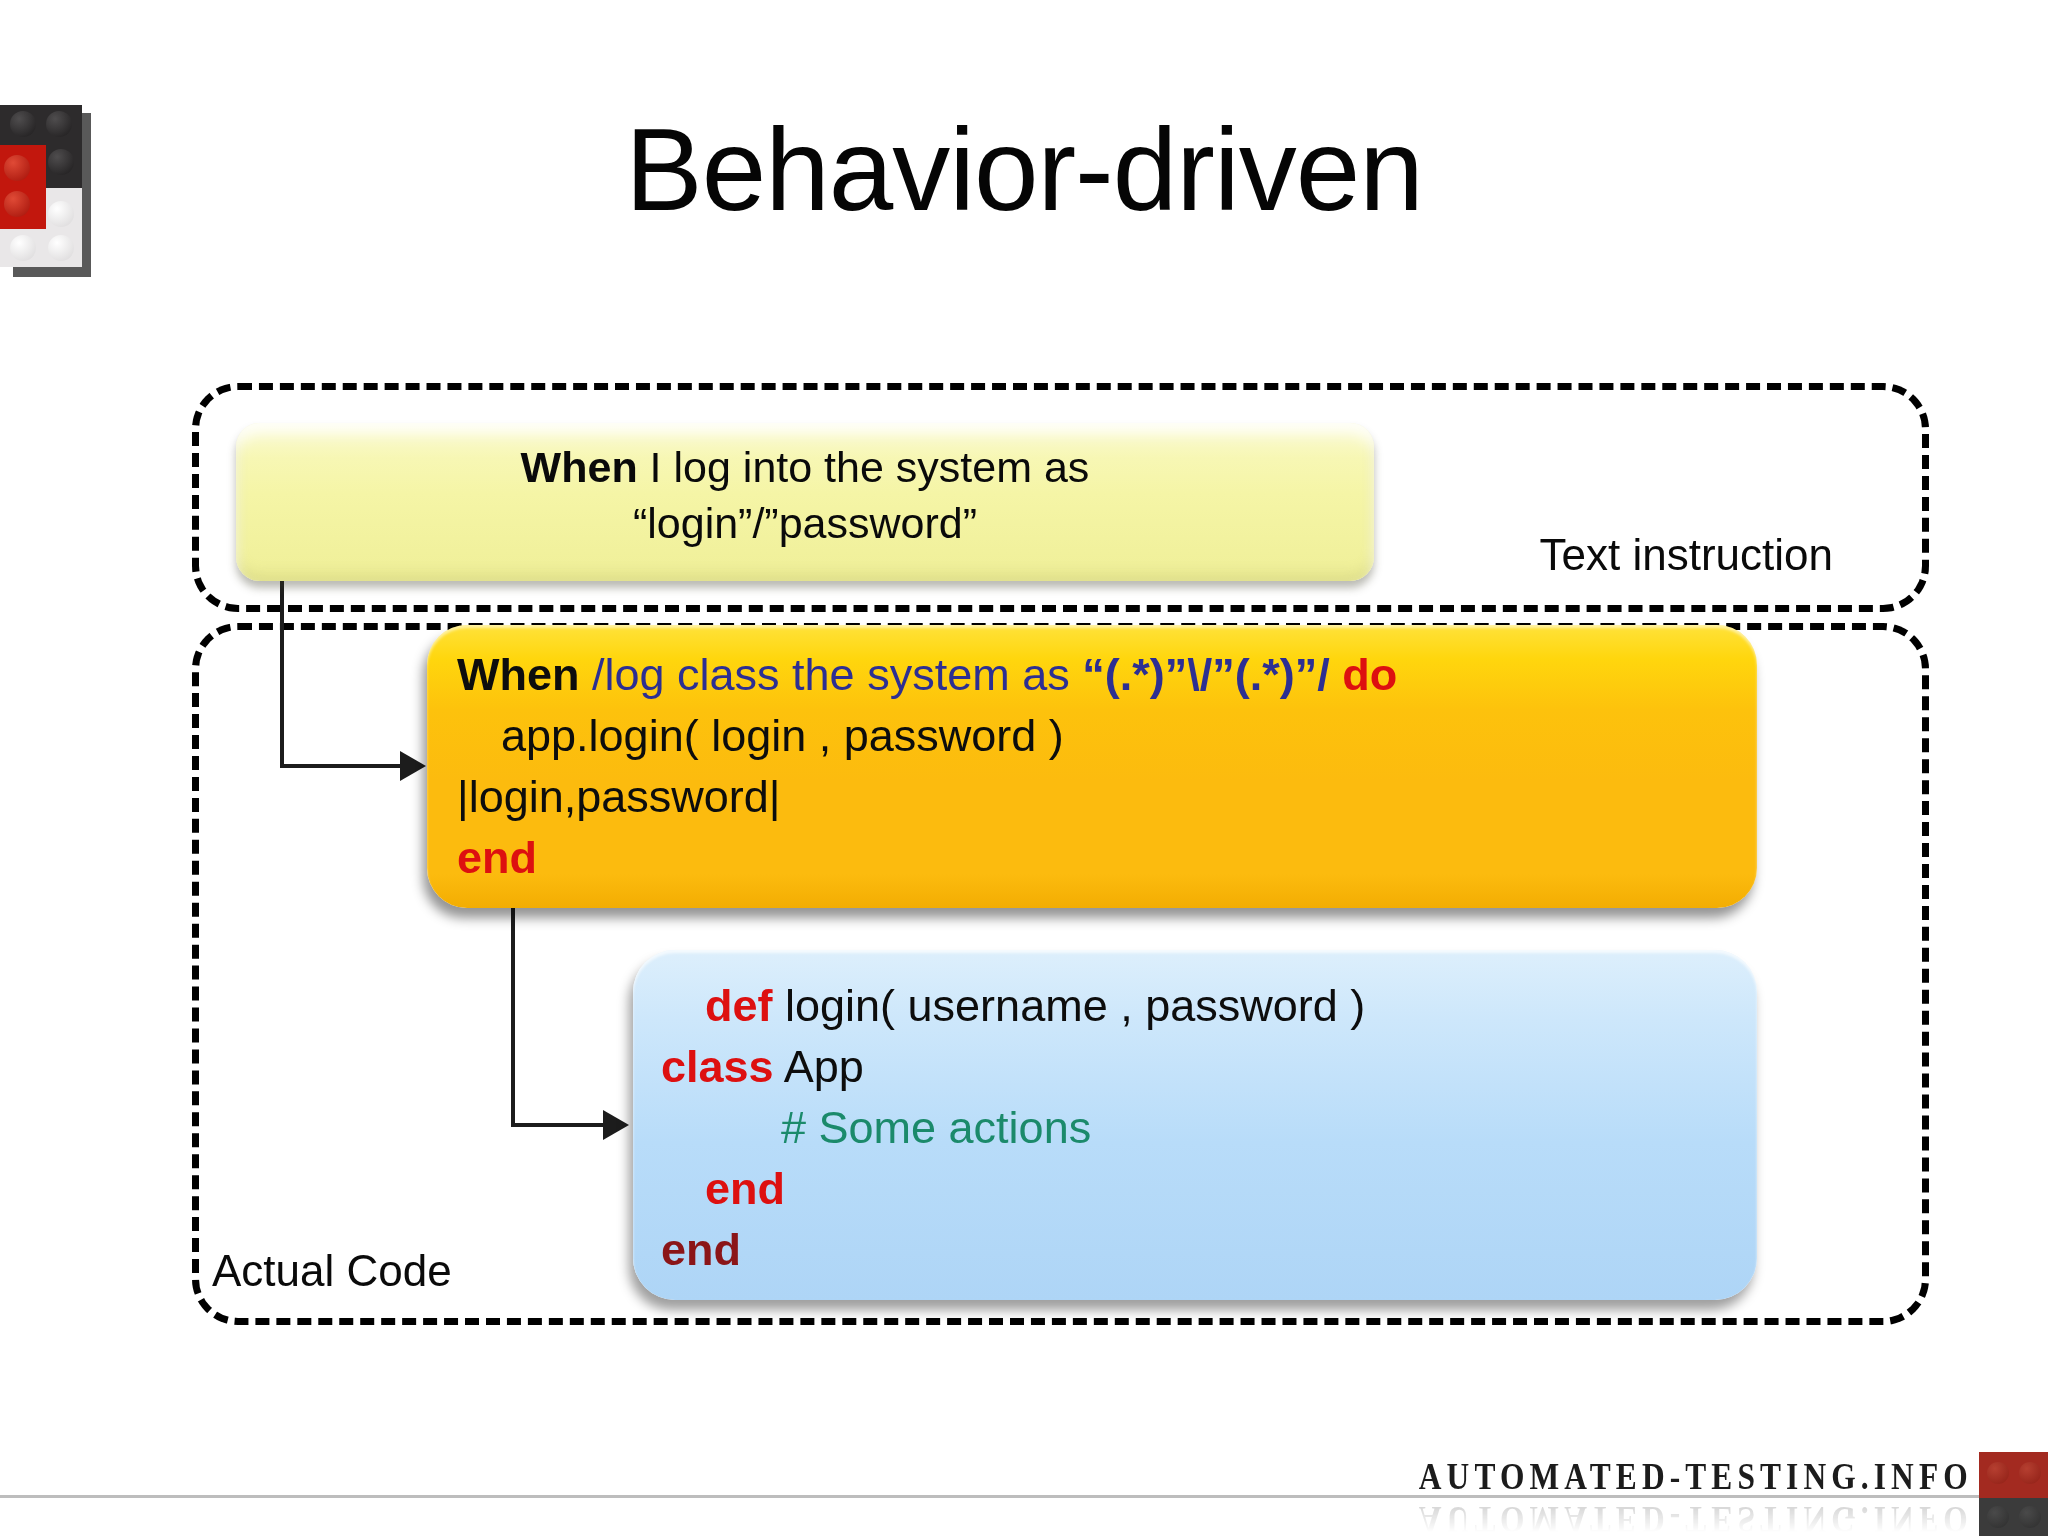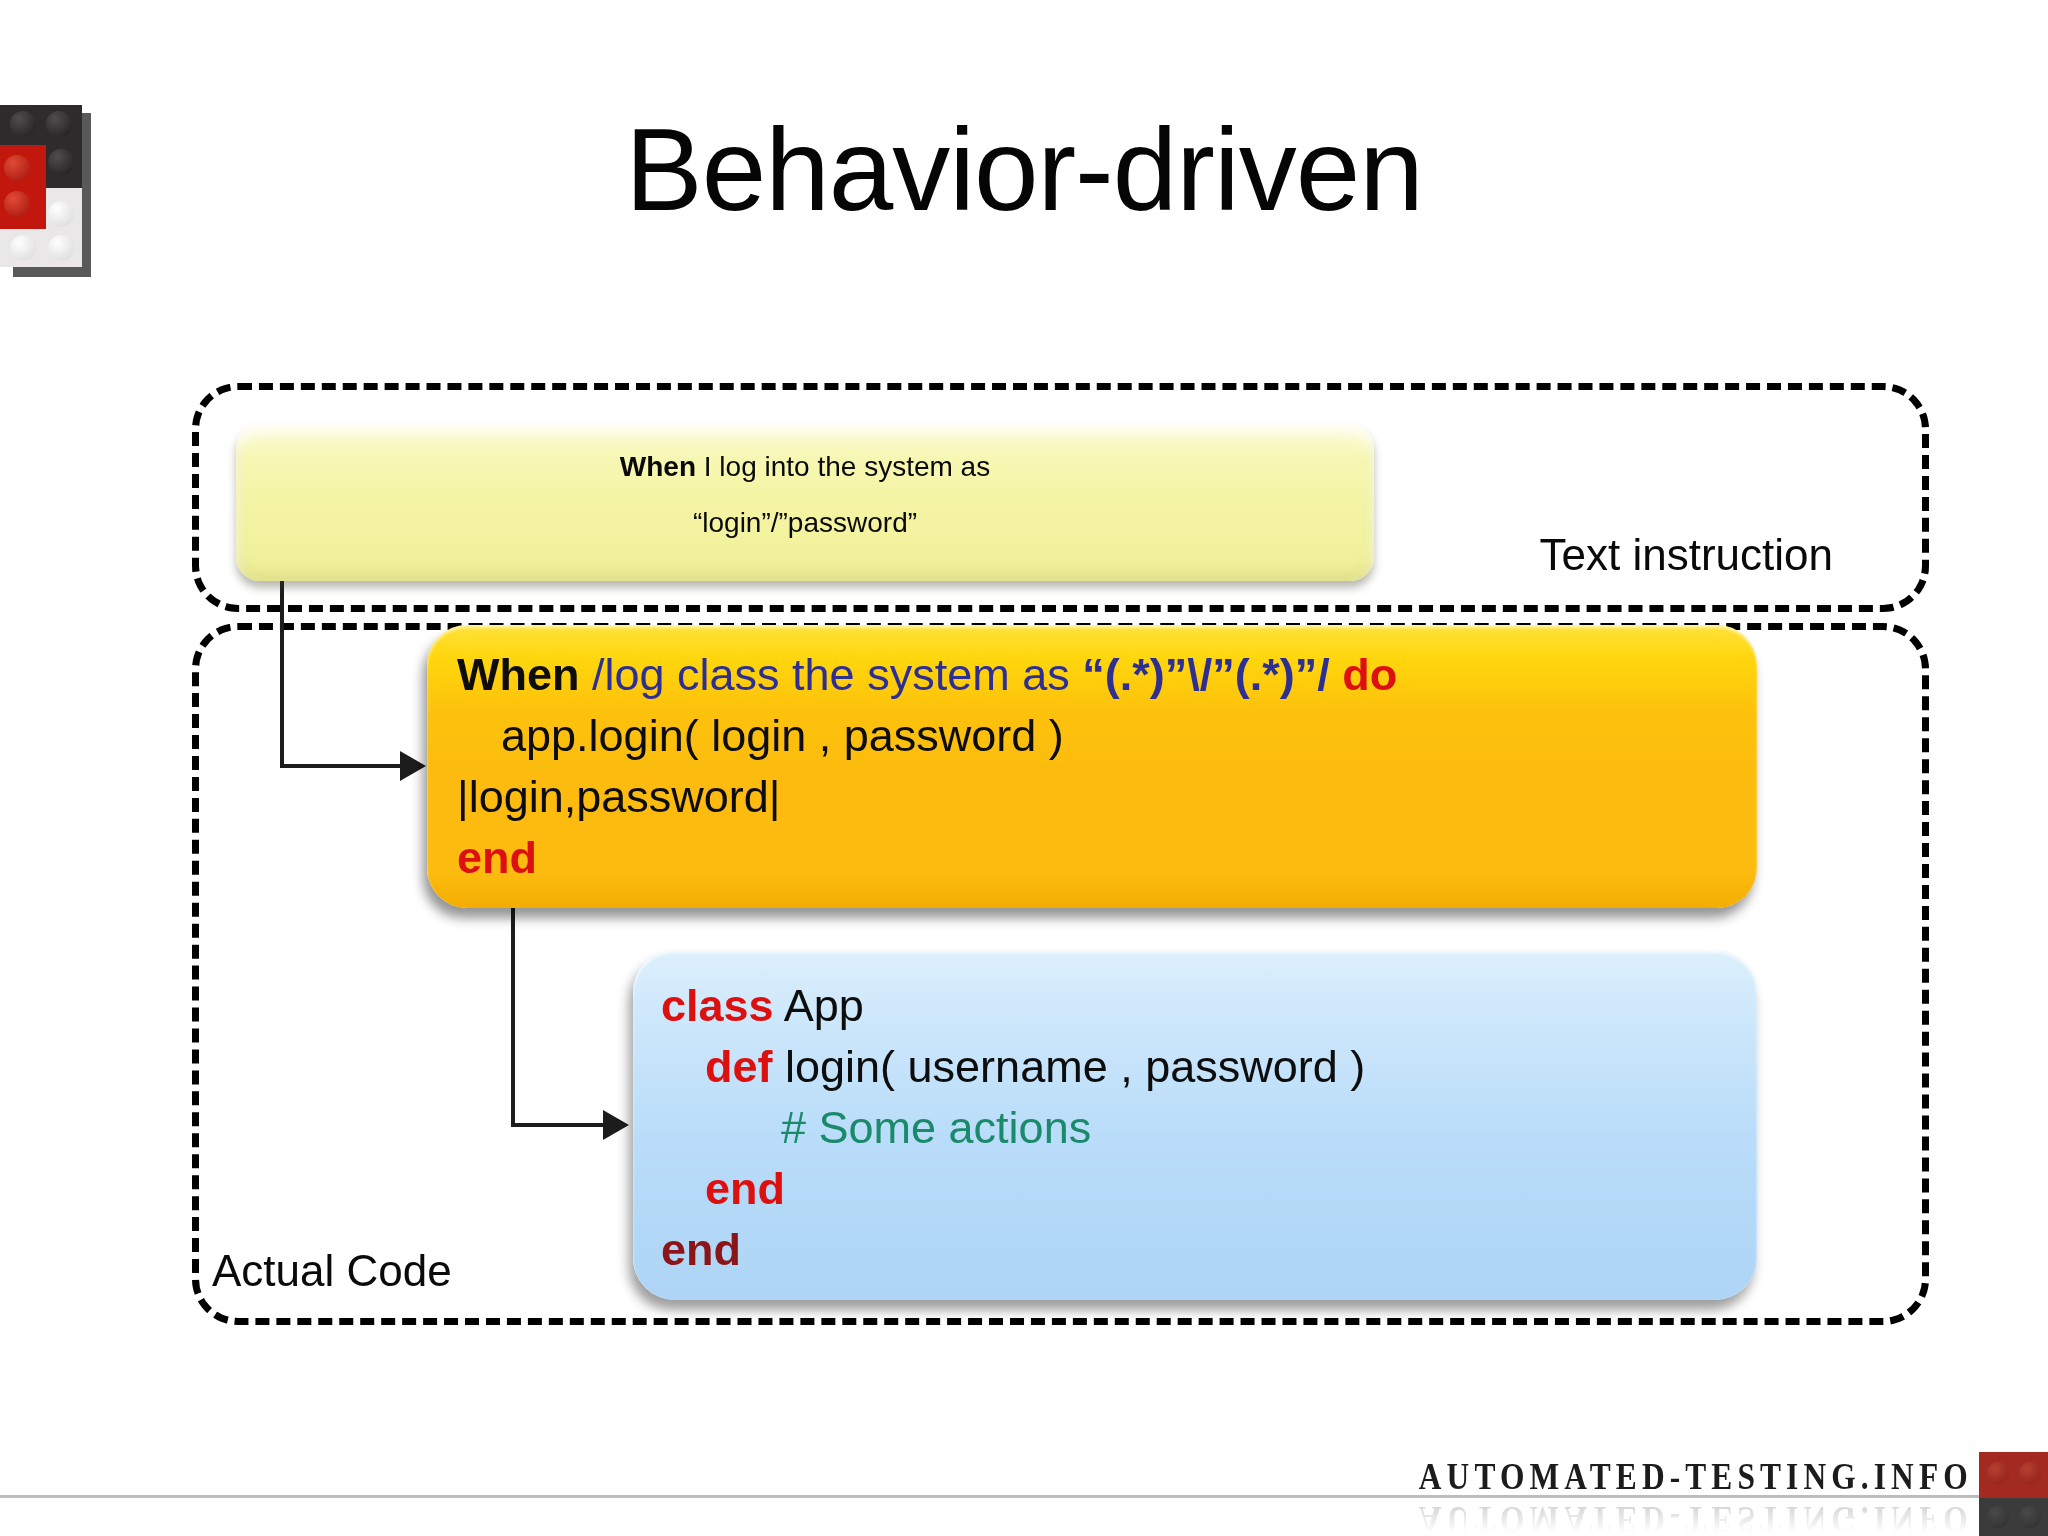--- a/index.html
+++ b/index.html
@@ -28,21 +28,21 @@
   .region-label{position:absolute;font-size:44px;line-height:62px;color:#0a0a0a;}
   .label-ti{right:215px;top:524px;}
   .label-ac{left:212px;top:1240px;}
 
   
   .box{position:absolute;box-sizing:border-box;z-index:2;}
   .box-yellow{left:236px;top:423px;width:1138px;height:158px;border-radius:24px;
       background:linear-gradient(180deg,#fbfbd8 0%,#f7f7b4 22%,#f5f5a6 45%,#efef98 100%);
       box-shadow:0 7px 9px rgba(60,60,40,.35), inset 0 10px 14px rgba(255,255,255,.85), inset 0 -8px 12px rgba(180,180,100,.25);
       text-align:center;padding-top:16px;}
-  .box-yellow .ln{font-size:28px;line-height:56px;color:#0a0a0a;white-space:pre;}
+  .box-yellow .ln{font-size:43px;line-height:56px;color:#0a0a0a;white-space:pre;}
 
   .box-orange{left:427px;top:625px;width:1330px;height:283px;border-radius:40px;
       background:linear-gradient(180deg,#ffe23a 0%,#ffd60d 12%,#fdc20c 30%,#fcbb0e 55%,#fcbb0e 88%,#f3ad02 100%);
       box-shadow:-4px 10px 12px rgba(0,0,0,.42), inset 0 3px 3px rgba(255,255,255,.55);
       padding:19px 0 0 30px;}
   .box-blue{left:633px;top:950px;width:1124px;height:350px;border-radius:42px;
       background:linear-gradient(180deg,#ddeffc 0%,#cde7fb 20%,#b8dcf9 55%,#aed5f6 100%);
       box-shadow:-4px 10px 12px rgba(0,0,0,.38), inset 0 3px 3px rgba(255,255,255,.7);
       padding:25px 0 0 28px;}
 
@@ -118,22 +118,22 @@
   </div>
 
   <div class="box box-orange">
     <div class="code-line"><span class="b">When</span><span class="navy"> /log class the system as </span><span class="navy b">“(.*)”\/”(.*)”/</span><span class="red"> do</span></div>
     <div class="code-line ind1">app.login( login , password )</div>
     <div class="code-line">|login,password|</div>
     <div class="code-line red">end</div>
   </div>
 
   <div class="box box-blue">
+    <div class="code-line ind1"><span class="red">def</span><span> login( username , password )</span></div>
     <div class="code-line"><span class="red">class</span><span> App</span></div>
-    <div class="code-line ind1"><span class="red">def</span><span> login( username , password )</span></div>
     <div class="code-line ind2 green"># Some actions</div>
     <div class="code-line ind1 red">end</div>
     <div class="code-line darkred">end</div>
   </div>
 
   <div class="footer-line"></div>
   <div class="watermark">AUTOMATED-TESTING.INFO</div>
   <div class="watermark-reflect">AUTOMATED-TESTING.INFO</div>
 
   <div class="corner-red">

